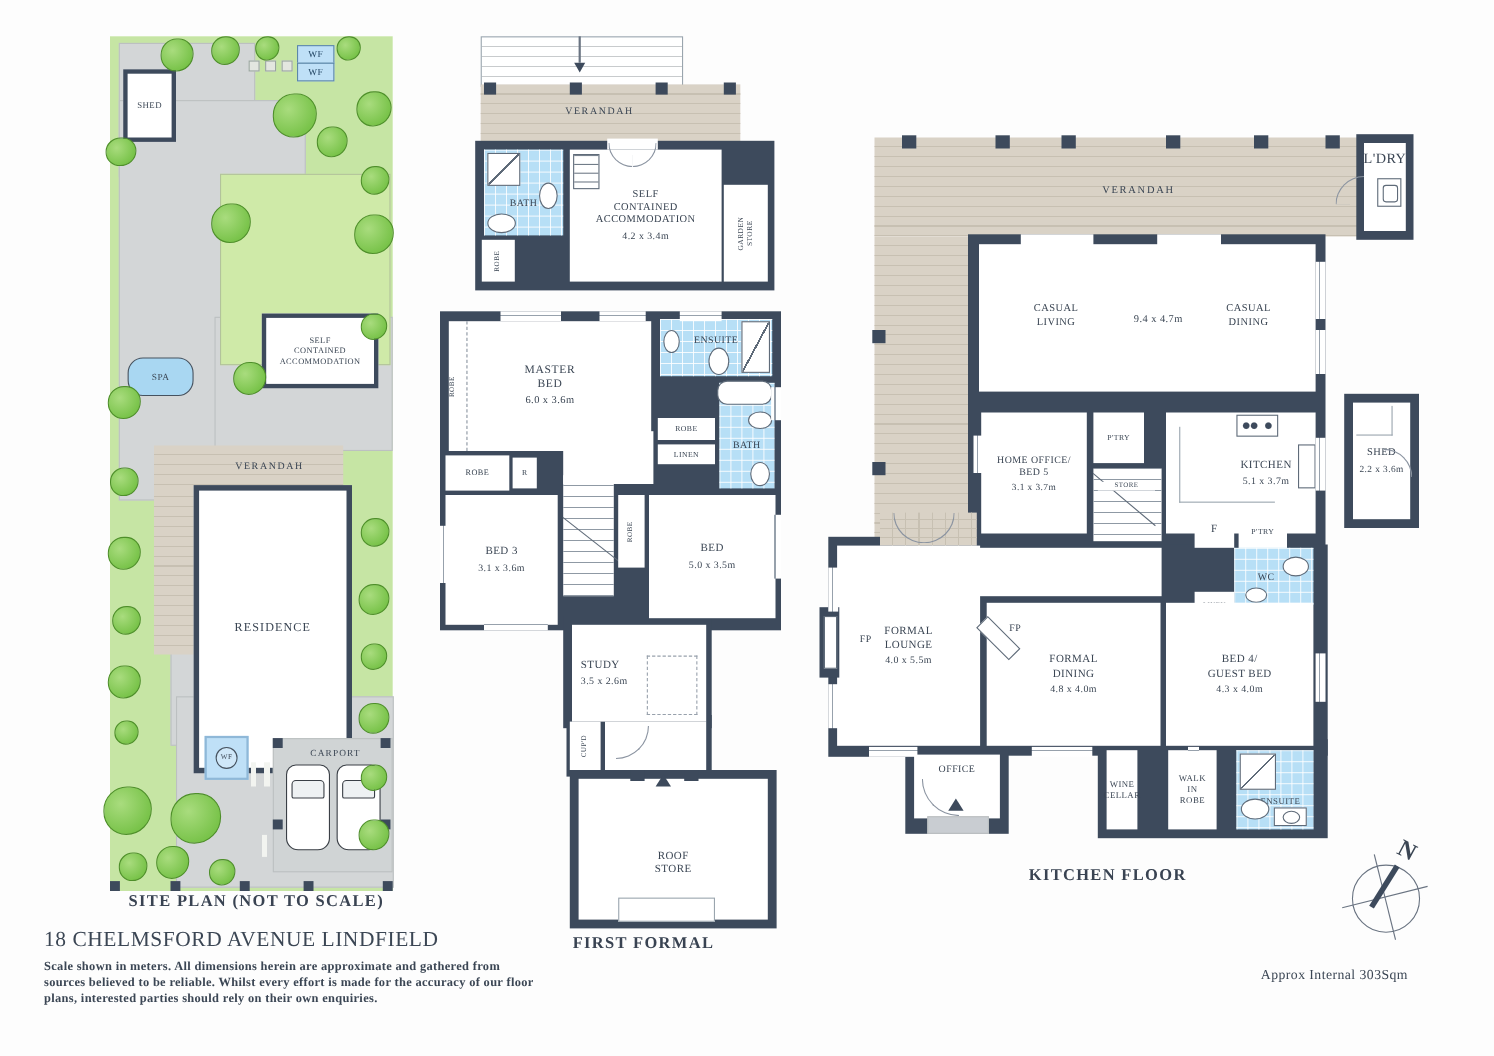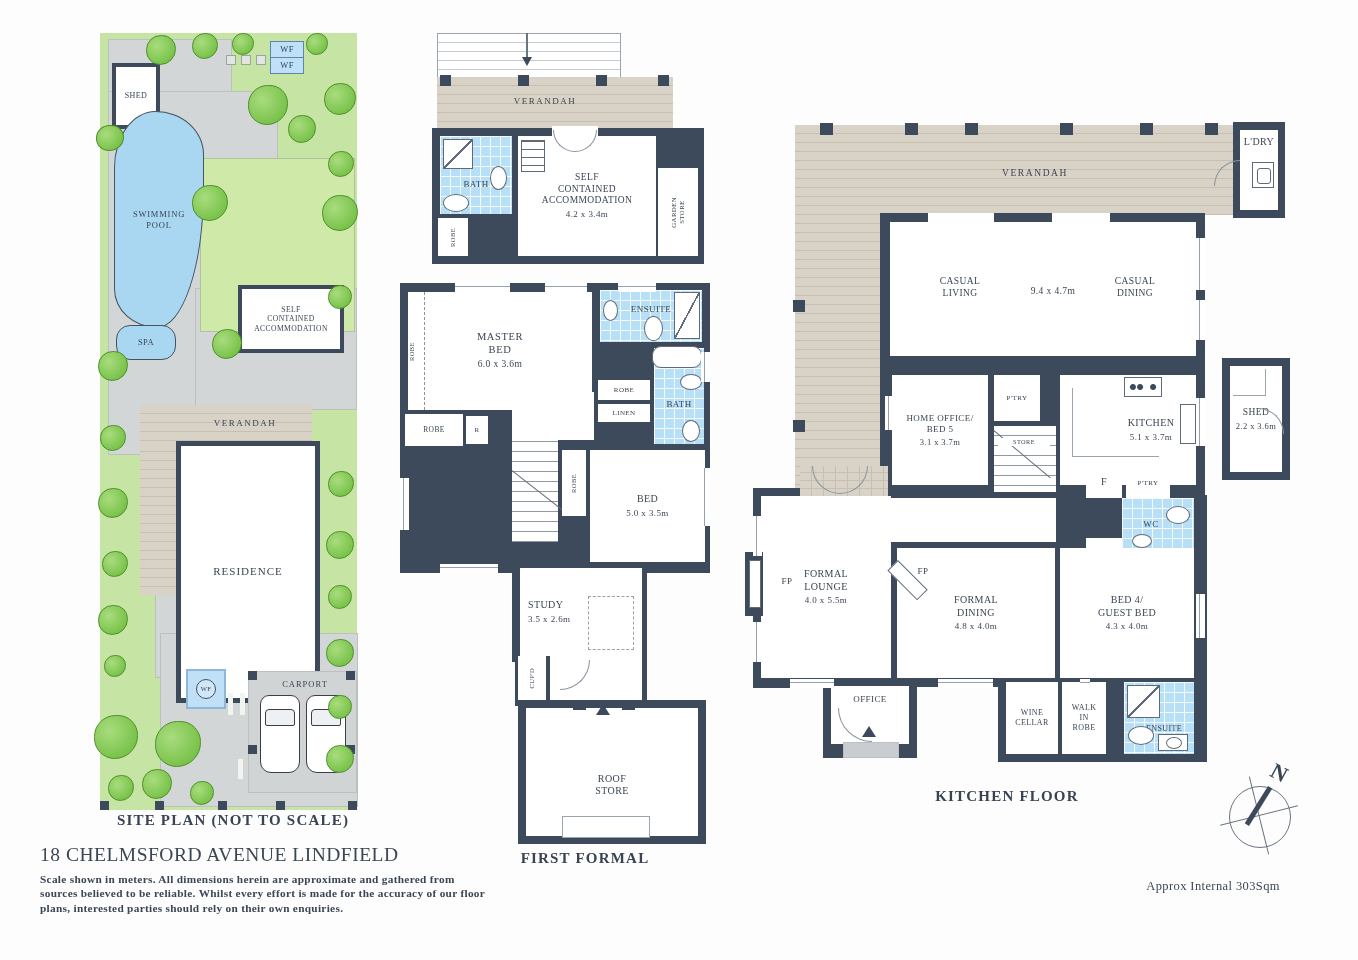--- a/index.html
+++ b/index.html
@@ -61,24 +61,20 @@
     <div class="bluebox" style="left:170px;top:8px;width:32px;height:15px">
       <span class="lbl" style="font-size:8.5px;color:#274a68">WF</span>
     </div>
     <div class="bluebox" style="left:170px;top:24px;width:32px;height:15px">
       <span class="lbl" style="font-size:8.5px;color:#274a68">WF</span>
     </div>
     <div class="box" style="left:126px;top:22px;width:10px;height:10px;border-color:#9aa5a0;background:#e3e6e0"></div>
     <div class="box" style="left:141px;top:22px;width:10px;height:10px;border-color:#9aa5a0;background:#e3e6e0"></div>
     <div class="box" style="left:156px;top:22px;width:10px;height:10px;border-color:#9aa5a0;background:#e3e6e0"></div>
 
-    <div class="rm" style="left:14px;top:78px;width:88px;height:215px;background:#a9d7f2;border:1.5px solid #46525f;border-radius:46% 54% 52% 48% / 26% 20% 64% 18%">
-      <span class="lbl" style="font-size:8.5px;letter-spacing:.8px">SWIMMING
-POOL</span>
-    </div>
     <div class="rm" style="left:16px;top:292px;width:58px;height:33px;background:#a9d7f2;border:1.5px solid #46525f;border-radius:14px">
       <span class="lbl" style="font-size:8.5px">SPA</span>
     </div>
 
     <div class="rm" style="left:138px;top:252px;width:98px;height:60px;border:4px solid #3d4a5c">
       <span class="lbl" style="font-size:7.6px">SELF
 CONTAINED
 ACCOMMODATION</span>
     </div>
 
@@ -209,20 +205,24 @@
   <div class="rm" style="left:598px;top:404px;width:52px;height:18px">
     <span class="lbl" style="font-size:7px">LINEN</span>
   </div>
   <div class="rm" style="left:512px;top:392px;width:82px;height:48px"></div>
   <div class="rm" style="left:405px;top:414px;width:58px;height:32px">
     <span class="lbl" style="font-size:7.5px">ROBE</span>
   </div>
   <div class="rm" style="left:466px;top:416px;width:22px;height:28px">
     <span class="lbl" style="font-size:7px">R</span>
   </div>
+  <div class="rm" style="left:405px;top:450px;width:102px;height:118px">
+    <span class="lbl" style="font-size:10px">BED 3</span>
+    <span class="lbl" style="font-size:9px;margin-top:2px">3.1 x 3.6m</span>
+  </div>
   <div class="stairs" style="left:512px;top:432px;width:46px;height:110px"></div>
   <div class="abs" style="left:512px;top:470px;width:70px;height:0;border-top:1.5px solid #5f6b79;transform:rotate(38deg);transform-origin:0 0"></div>
   <div class="rm" style="left:562px;top:450px;width:24px;height:66px">
     <span class="lbl vt" style="font-size:6.5px">ROBE</span>
   </div>
   <div class="rm" style="left:590px;top:450px;width:115px;height:112px">
     <span class="lbl" style="font-size:10px">BED</span>
     <span class="lbl" style="font-size:9px;margin-top:2px">5.0 x 3.5m</span>
   </div>
   <div class="rm" style="left:520px;top:568px;width:122px;height:88px;justify-content:center;align-items:flex-start;padding-left:8px;box-sizing:border-box">
@@ -260,21 +260,21 @@
   <div class="post" style="left:905px;top:123px;width:13px;height:12px"></div>
   <div class="post" style="left:965px;top:123px;width:13px;height:12px"></div>
   <div class="post" style="left:1060px;top:123px;width:13px;height:12px"></div>
   <div class="post" style="left:1140px;top:123px;width:13px;height:12px"></div>
   <div class="post" style="left:1205px;top:123px;width:13px;height:12px"></div>
   <div class="post" style="left:793px;top:300px;width:12px;height:12px"></div>
   <div class="post" style="left:793px;top:420px;width:12px;height:12px"></div>
 
   <div class="dark" style="left:1233px;top:122px;width:52px;height:96px"></div>
   <div class="rm" style="left:1240px;top:130px;width:38px;height:80px;justify-content:flex-start">
-    <span class="lbl" style="font-size:10px;margin-top:6px">L'DRY</span>
+    <span class="lbl" style="font-size:13px;margin-top:6px">L'DRY</span>
   </div>
   <div class="box" style="left:1252px;top:162px;width:22px;height:26px"></div>
   <div class="oval" style="left:1257px;top:168px;width:12px;height:14px;border-radius:3px"></div>
   <div class="arc" style="left:1214px;top:160px;width:26px;height:26px;border-right:none;border-bottom:none;border-radius:100% 0 0 0"></div>
 
   <div class="dark" style="left:880px;top:213px;width:325px;height:285px"></div>
   <div class="dark" style="left:753px;top:488px;width:142px;height:200px"></div>
   <div class="dark" style="left:885px;top:495px;width:322px;height:192px"></div>
   <div class="dark" style="left:823px;top:678px;width:94px;height:80px"></div>
   <div class="dark" style="left:998px;top:672px;width:209px;height:90px"></div>
@@ -348,21 +348,21 @@
     <span class="lbl" style="font-size:9px;margin-top:2px">4.3 x 4.0m</span>
   </div>
 
   <div class="rm" style="left:831px;top:686px;width:78px;height:58px;justify-content:flex-start">
     <span class="lbl" style="font-size:9px;margin-top:8px">OFFICE</span>
   </div>
   <div class="arc" style="left:838px;top:708px;width:34px;height:34px;border-right:none;border-top:none;border-radius:0 0 0 100%"></div>
   <div class="grey" style="left:843px;top:742px;width:54px;height:14px;background:#c9cdd2"></div>
   <div class="tri-up" style="left:862px;top:726px"></div>
 
-  <div class="rm" style="left:1006px;top:682px;width:52px;height:72px">
+  <div class="rm" style="left:1006px;top:682px;width:28px;height:72px">
     <span class="lbl" style="font-size:8px">WINE
 CELLAR</span>
   </div>
   <div class="rm" style="left:1062px;top:682px;width:44px;height:72px">
     <span class="lbl" style="font-size:8px">WALK
 IN
 ROBE</span>
   </div>
   <div class="rm tile" style="left:1124px;top:682px;width:70px;height:72px">
     <span class="lbl" style="font-size:8px;margin-top:22px;margin-left:10px">ENSUITE</span>

